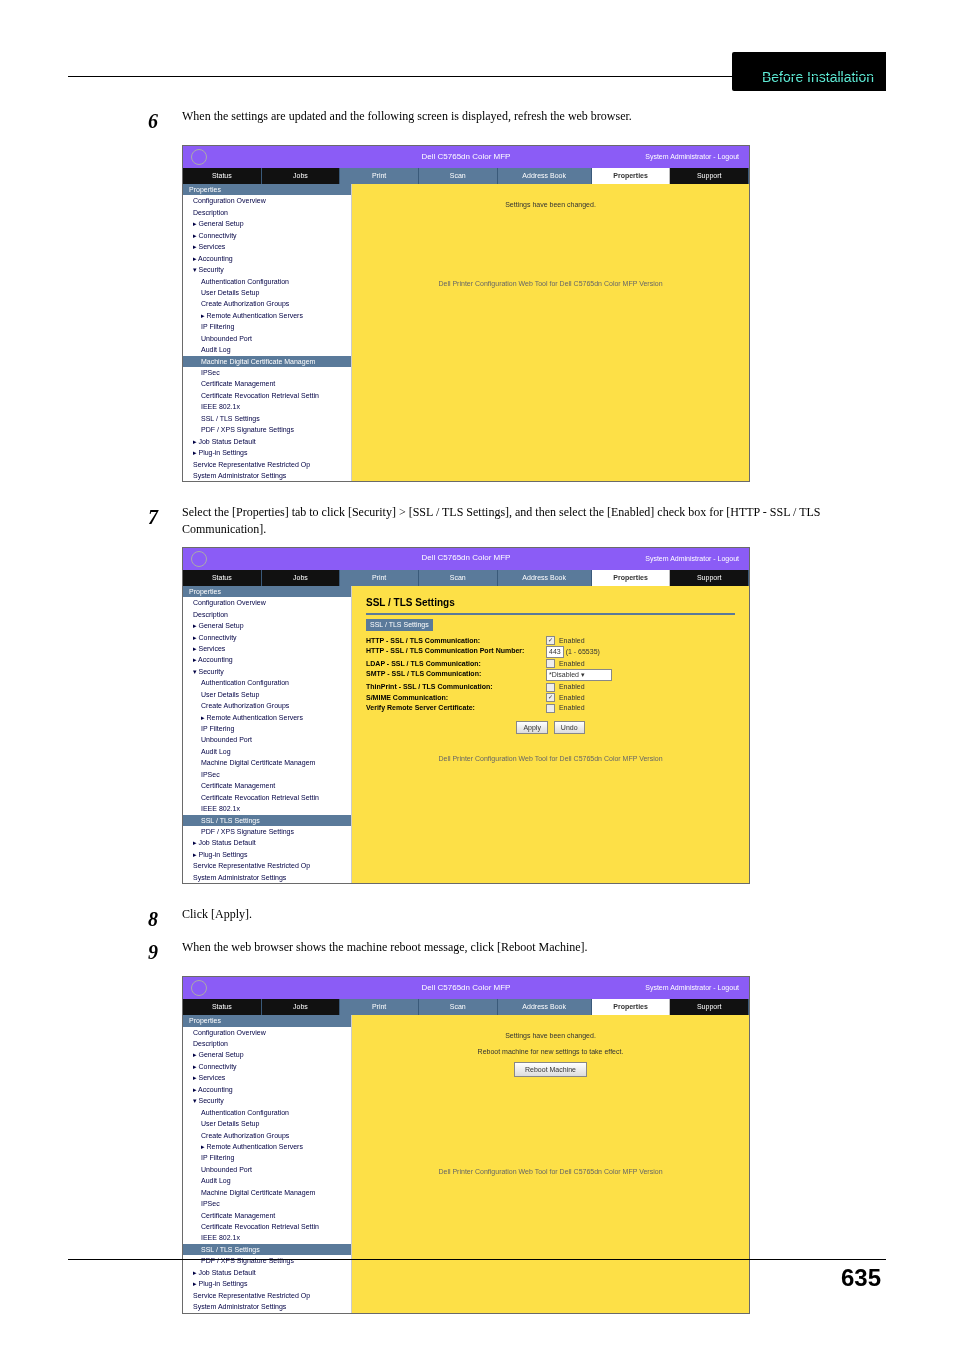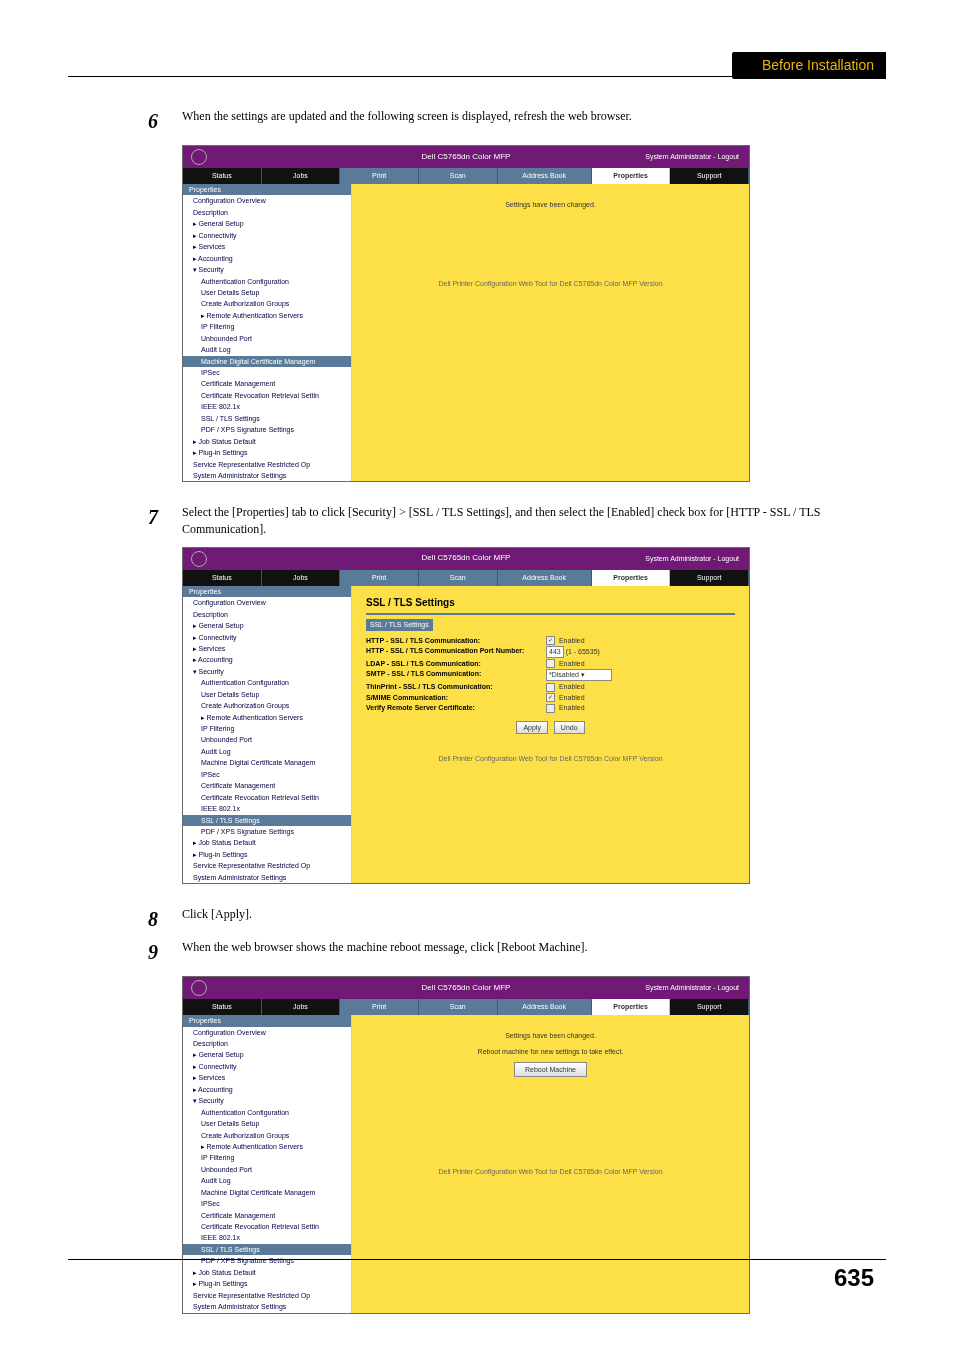--- a/index.html
+++ b/index.html
@@ -12,23 +12,23 @@
     position: relative;
     font-size: 18px;
     line-height: 1.35;
   }
   .header-bar {
     position: absolute;
     top: 52px;
     right: 68px;
     font-family: Arial, Helvetica, sans-serif;
     font-size: 14px;
-    color: #eab308;
+    color: #5eead4;
     background: #000;
-    padding: 4px 12px 4px 30px;
+    padding: 16px 12px 4px 30px;
     border-radius: 2px 0 0 2px;
   }
   .header-line {
     position: absolute;
     top: 76px;
     left: 68px;
     right: 68px;
     height: 1px;
     background: #000;
   }
@@ -54,21 +54,21 @@
     width: 566px;
     border: 1px solid #6a6a6a;
     background: #fff;
     font-family: Arial, Helvetica, sans-serif;
     font-size: 7px;
     color: #333;
     position: relative;
     overflow: hidden;
   }
   .ss-topbar {
-    background: #701a75;
+    background: #8b5cf6;
     height: 22px;
     display: flex;
     align-items: center;
     color: #fff;
     position: relative;
   }
   .ss-brandcircle {
     width: 14px; height: 14px;
     border: 1px solid #aaa;
     border-radius: 50%;
@@ -127,21 +127,21 @@
   .ss-row { display: flex; margin: 1px 0; font-size: 7px; }
   .ss-row .k { width: 180px; font-weight: bold; color:#000; }
   .ss-row .v { flex: 1; }
   .ss-sq { display:inline-block; width:7px; height:7px; border:1px solid #888; vertical-align:middle; margin-right:2px; background:#eee;}
   .ss-sq.chk::after { content:"✓"; font-size:6px; line-height:7px; display:block; text-align:center;}
   .ss-inp { display:inline-block; border:1px solid #888; padding:0 2px; font-size:7px; background:#fff;}
   .ss-btn { display:inline-block; border:1px solid #888; background:linear-gradient(#fff,#ddd); padding:1px 6px; font-size:7px; margin:0 2px;}
   .page-num {
     position: absolute;
     bottom: 56px;
-    right: 80px;
+    right: 73px;
     font-family: Arial, Helvetica, sans-serif;
     font-weight: bold;
     font-size: 24px;
   }
   .page-line {
     position: absolute;
     bottom: 90px;
     left: 68px;
     right: 68px;
     height: 1px;

